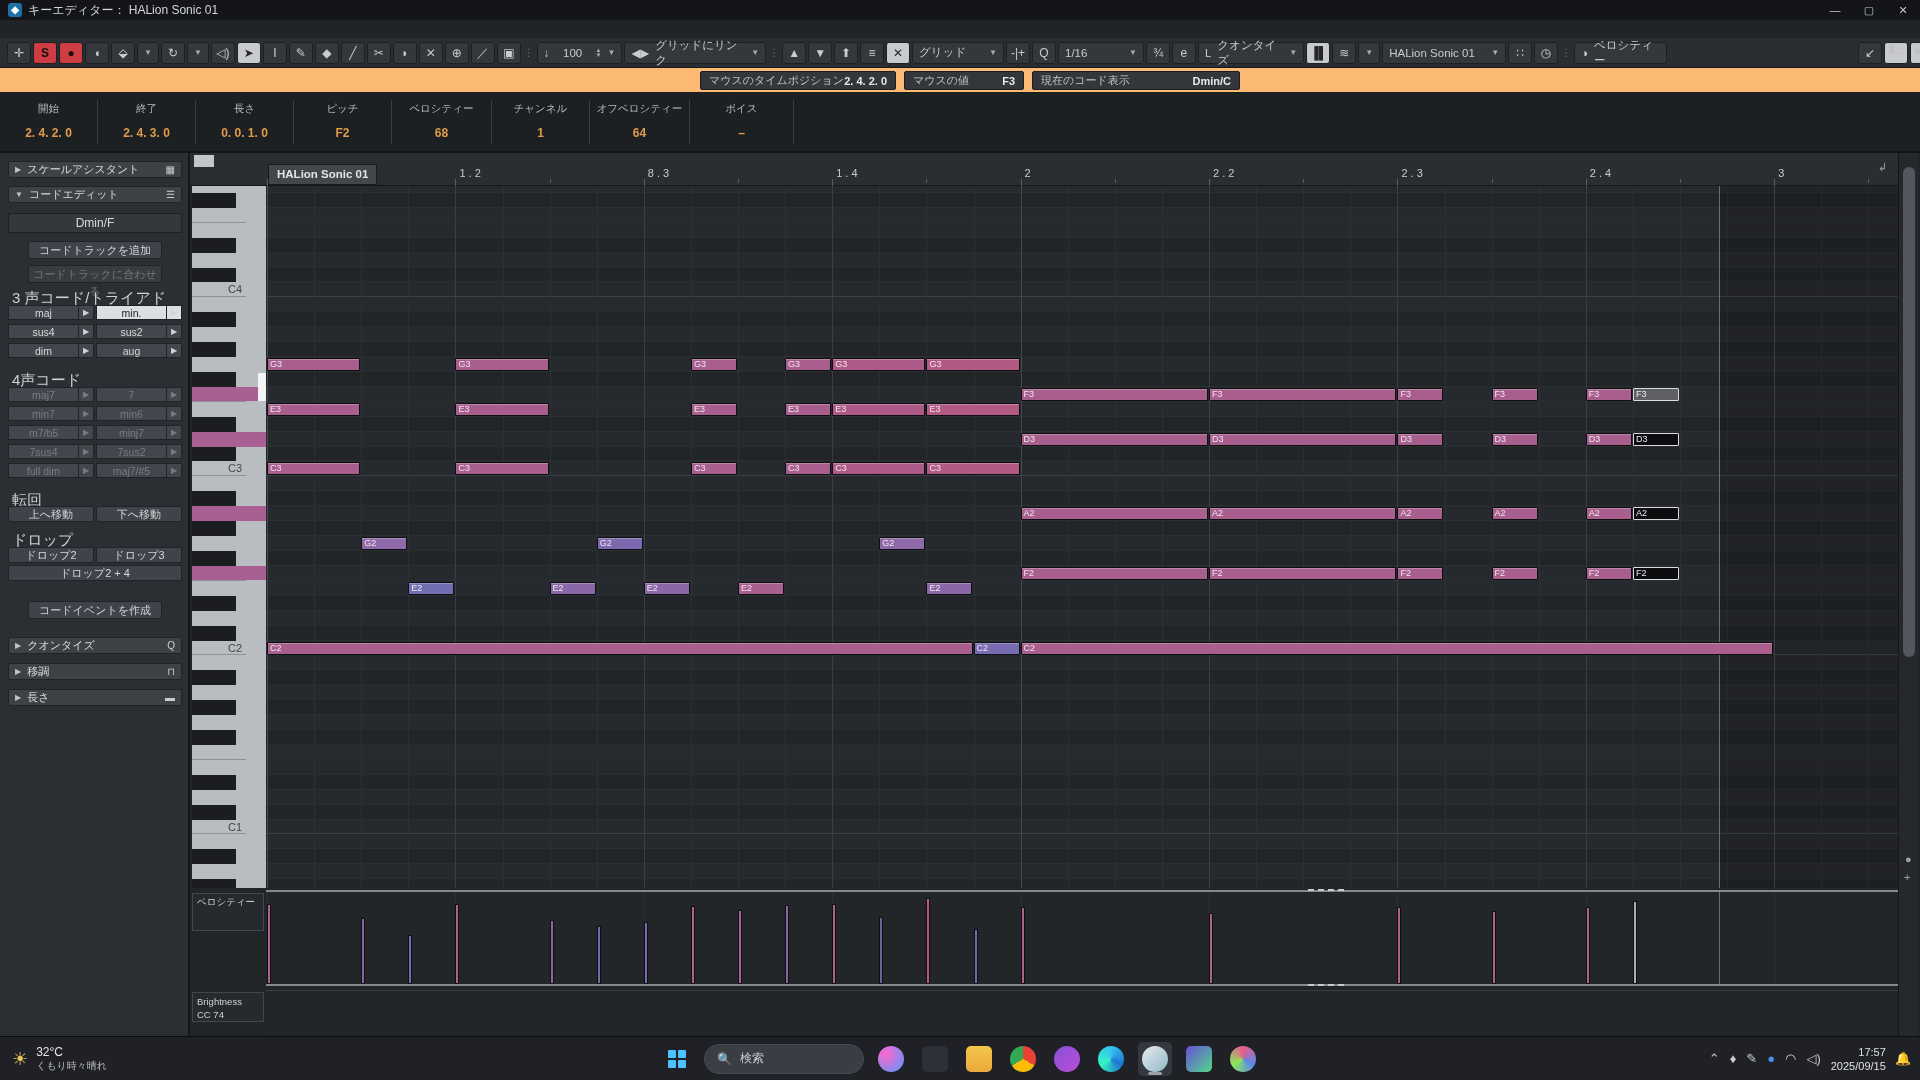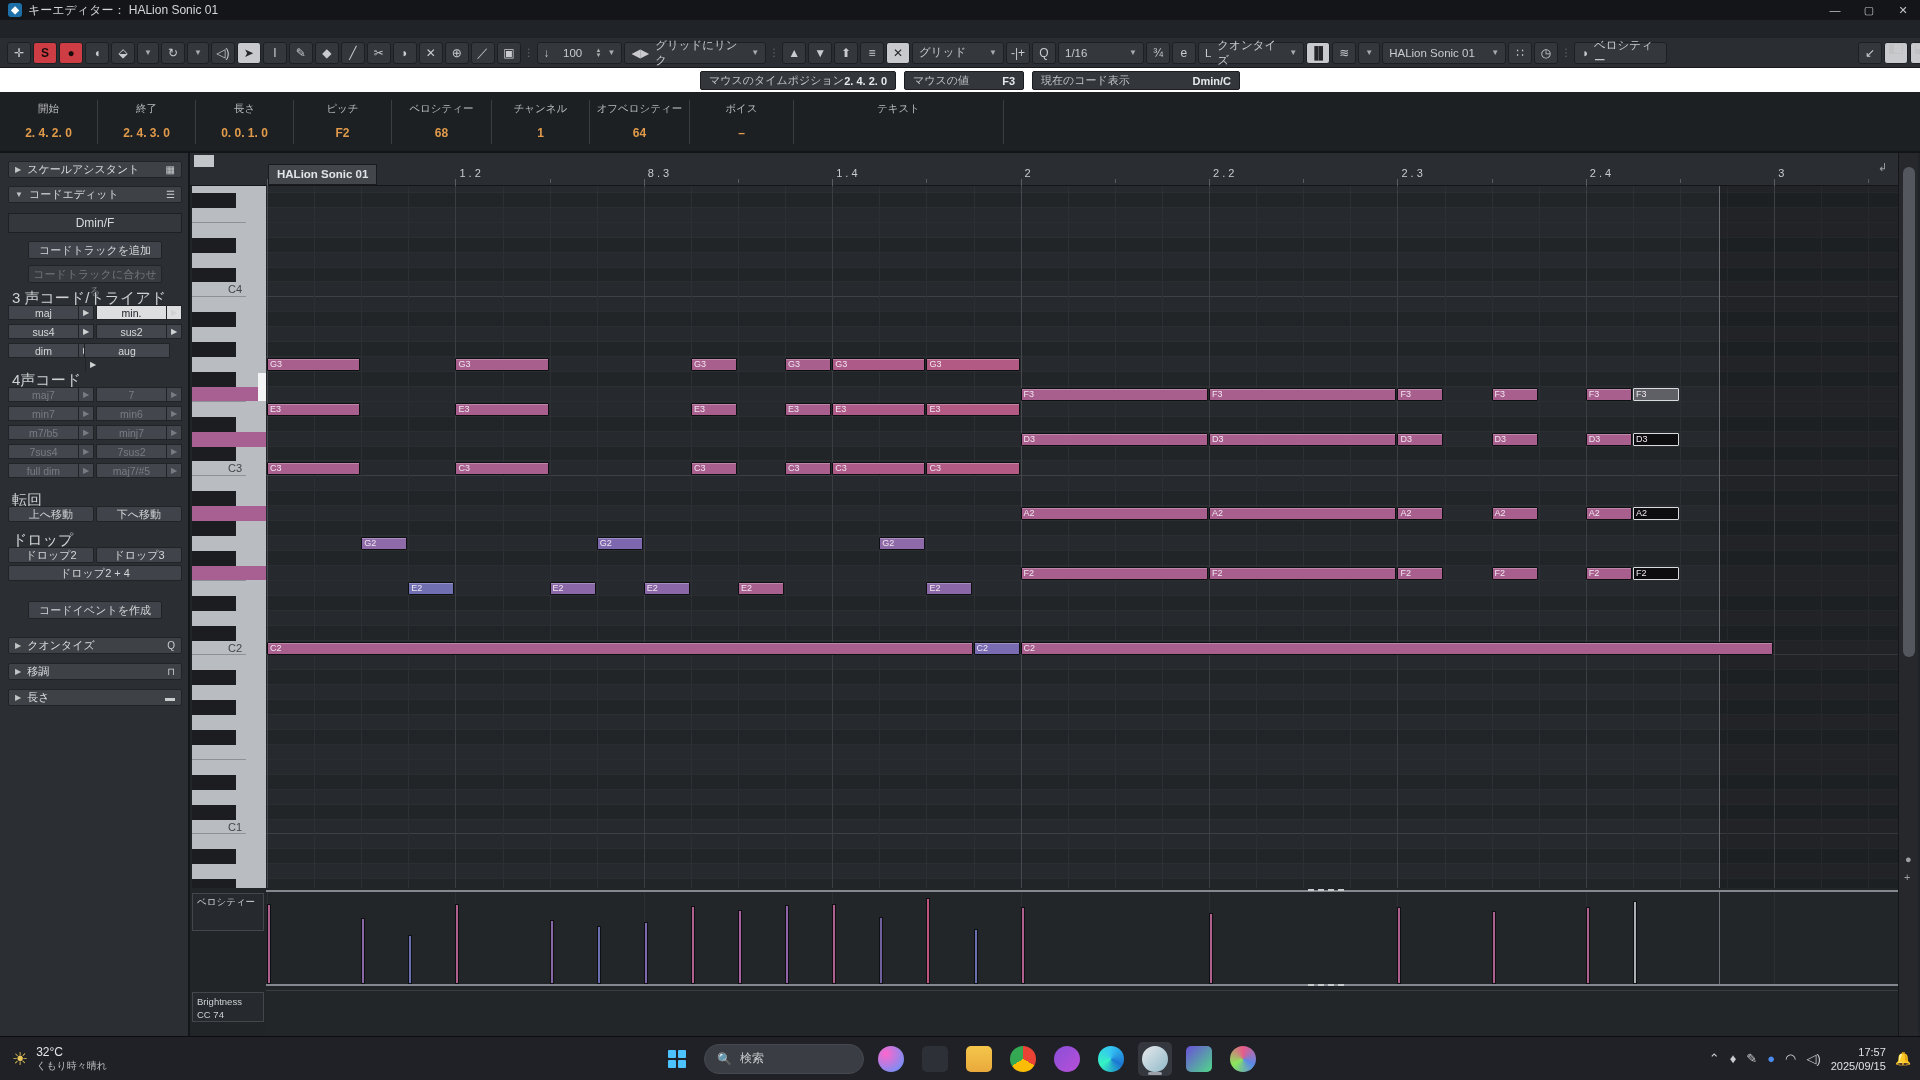--- a/index.html
+++ b/index.html
@@ -31,21 +31,21 @@
   .tb-dots { color:#6f7377; font-size:10px; margin:0 2px; letter-spacing:0; }
   .tb-val { min-width:34px; text-align:center; }
   .spin { display:flex; flex-direction:column; font-size:6px; line-height:5px; color:#aeb0b2; justify-content:center; }
   .mini-win { width:14px; height:11px; border:1.5px solid #24262a; border-radius:1px; position:relative; margin:auto; }
   .mini-win.dk { border-color:#c0c2c4; }
   .mini-win .fillL { position:absolute; left:0; top:0; width:4px; height:100%; background:#24262a; }
   .mini-win .fillB { position:absolute; left:0; bottom:0; width:100%; height:4px; background:#24262a; }
   .mini-win.dk .fillL, .mini-win.dk .fillB { background:#c0c2c4; }
 
   
-  #statusrow { left:0; top:68px; width:1920px; height:24px; background:#ffffff; }
+  #statusrow { left:0; top:68px; width:1920px; height:24px; background:#fdba74; }
   .stat-box { position:absolute; top:3px; height:19px; background:#33363b; border:1px solid #1b1d20; border-radius:2px;
               display:flex; align-items:center; justify-content:space-between; font-size:11px; padding:0 8px; color:#c3c5c8; }
   .stat-val { color:#e6e8ea; font-weight:bold; }
   #inforow { left:0; top:92px; width:1920px; height:61px; background:#1d2023; border-bottom:2px solid #121416; }
   .if-field { position:absolute; top:8px; height:44px; border-right:1px solid #3a3d41; text-align:center; }
   .if-label { font-size:10.5px; color:#b8babc; margin-top:2px; }
   .if-value { font-size:12px; color:#e09a4a; font-weight:bold; margin-top:10px; }
 
   
   #sidebar { left:0; top:153px; width:190px; height:883px; background:#2b2e32; border-right:2px solid #141619; }
@@ -270,24 +270,20 @@
         <div class="if-value">1</div>
       </div>
       <div class="if-field" style="left: 590px; width: 100px;">
         <div class="if-label">オフベロシティー</div>
         <div class="if-value">64</div>
       </div>
       <div class="if-field" style="left: 690px; width: 104px;">
         <div class="if-label">ボイス</div>
         <div class="if-value">–</div>
       </div>
-      <div class="if-field" style="left: 794px; width: 210px;">
-        <div class="if-label">テキスト</div>
-        <div class="if-value"></div>
-      </div>
     </div>
 
   <div class="abs" id="sidebar">
     <div class="sb-header" style="top:8px">
       <span class="caret">▶</span>
       <span>スケールアシスタント</span>
       <span class="hicon">▦</span>
     </div>
     <div class="sb-header" style="top:33px">
       <span class="caret">▼</span>
@@ -337,21 +333,21 @@
         <span class="cplay">▶</span>
       </div>
       <div class="chord-btn" style="left: 96px; top: 171px; width: 86px;">
         <span class="cname">sus2</span>
         <span class="cplay">▶</span>
       </div>
       <div class="chord-btn" style="left: 8px; top: 190px; width: 86px;">
         <span class="cname">dim</span>
         <span class="cplay">▶</span>
       </div>
-      <div class="chord-btn" style="left: 84px; top: 190px; width: 86px; flex-direction: column;">
+      <div class="chord-btn" style="left: 96px; top: 190px; width: 86px;">
         <span class="cname">aug</span>
         <span class="cplay">▶</span>
       </div>
       <div class="chord-btn off" style="left: 8px; top: 234px; width: 86px;">
         <span class="cname">maj7</span>
         <span class="cplay">▶</span>
       </div>
       <div class="chord-btn off" style="left: 96px; top: 234px; width: 86px;">
         <span class="cname">7</span>
         <span class="cplay">▶</span>

